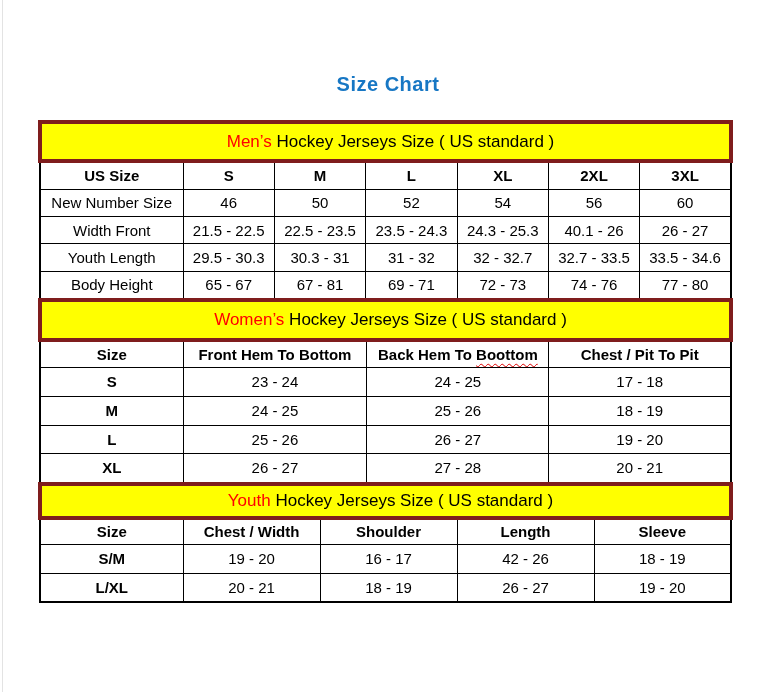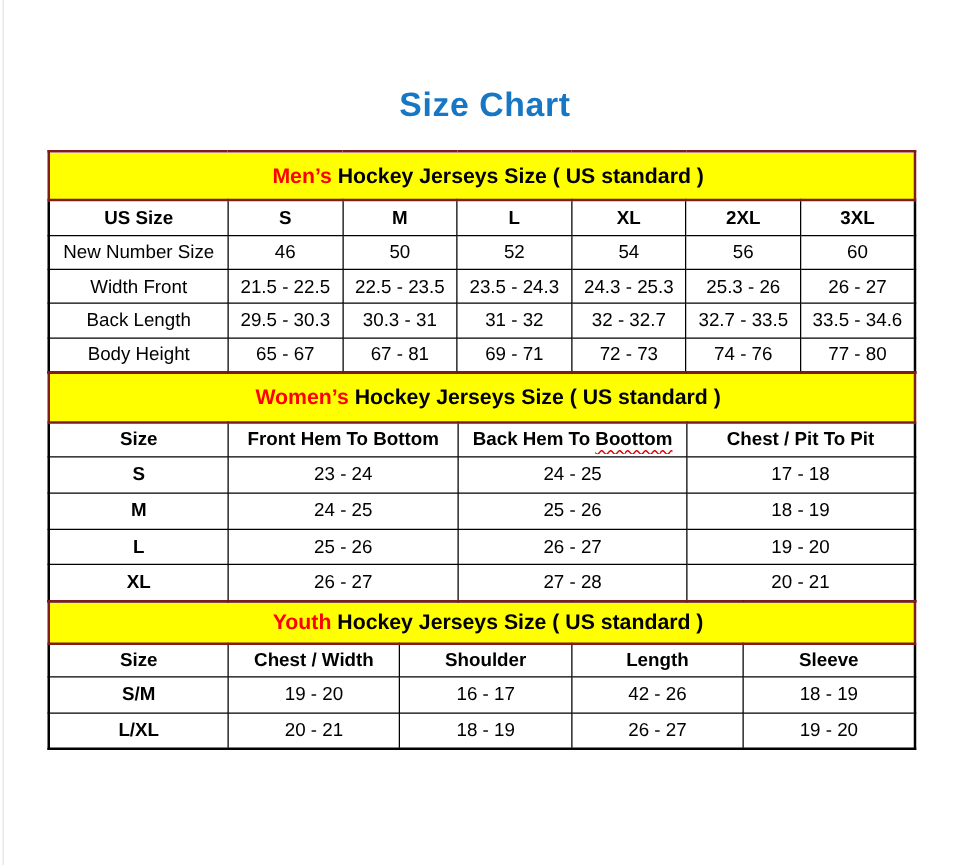--- a/index.html
+++ b/index.html
@@ -11,21 +11,21 @@
     position:relative;
     overflow:hidden;
   }
   .edge-line {
     position:absolute; left:2px; top:0; bottom:0; width:1px;
     background:#e3e3e3;
   }
   .page { padding-top:68px; }
   .page-title {
     color:#1777c4;
-    font-size:27px;
+    font-size:20px;
     line-height:32px;
     font-weight:bold;
     text-align:center;
     margin-bottom:20px;
     letter-spacing:0.5px;
   }
   .tables { width:695px; margin-left:38px; }
   table.size-table {
     border-collapse:collapse;
     width:100%;
@@ -38,23 +38,23 @@
     border:1.5px solid #000;
     text-align:center;
     vertical-align:middle;
     font-size:15px;
     padding:1px 2px;
     overflow:hidden;
     white-space:nowrap;
   }
   tr.section-row td {
     background:#ffff00;
-    font-weight:bold;
+    font-weight:normal;
     font-size:17px;
-    border:2px solid #7f1d1d;
+    border:4px solid #7f1d1d;
     padding-left:12px;
   }
   .accent { color:#ff0000; }
   tr.head-row th { font-weight:bold; }
   tr.data-row td { font-weight:normal; }
   .womens .row-label, .youth .row-label { font-weight:bold; }
   .squiggle {
     text-decoration-line:underline;
     text-decoration-style:wavy;
     text-decoration-color:#dd0000;
@@ -102,25 +102,25 @@
             <td>54</td>
             <td>56</td>
             <td>60</td>
           </tr>
           <tr class="data-row" style="height: 27.4px;">
             <td class="row-label">Width Front</td>
             <td>21.5 - 22.5</td>
             <td>22.5 - 23.5</td>
             <td>23.5 - 24.3</td>
             <td>24.3 - 25.3</td>
-            <td>25.3 - 26</td>
-            <td>26 - 27</td>
-          </tr>
-          <tr class="data-row" style="height: 27.4px;">
-            <td class="row-label">Back Length</td>
+            <td>40.1 - 26</td>
+            <td>26 - 27</td>
+          </tr>
+          <tr class="data-row" style="height: 27.4px;">
+            <td class="row-label">Youth Length</td>
             <td>29.5 - 30.3</td>
             <td>30.3 - 31</td>
             <td>31 - 32</td>
             <td>32 - 32.7</td>
             <td>32.7 - 33.5</td>
             <td>33.5 - 34.6</td>
           </tr>
           <tr class="data-row" style="height: 27.4px;">
             <td class="row-label">Body Height</td>
             <td>65 - 67</td>

